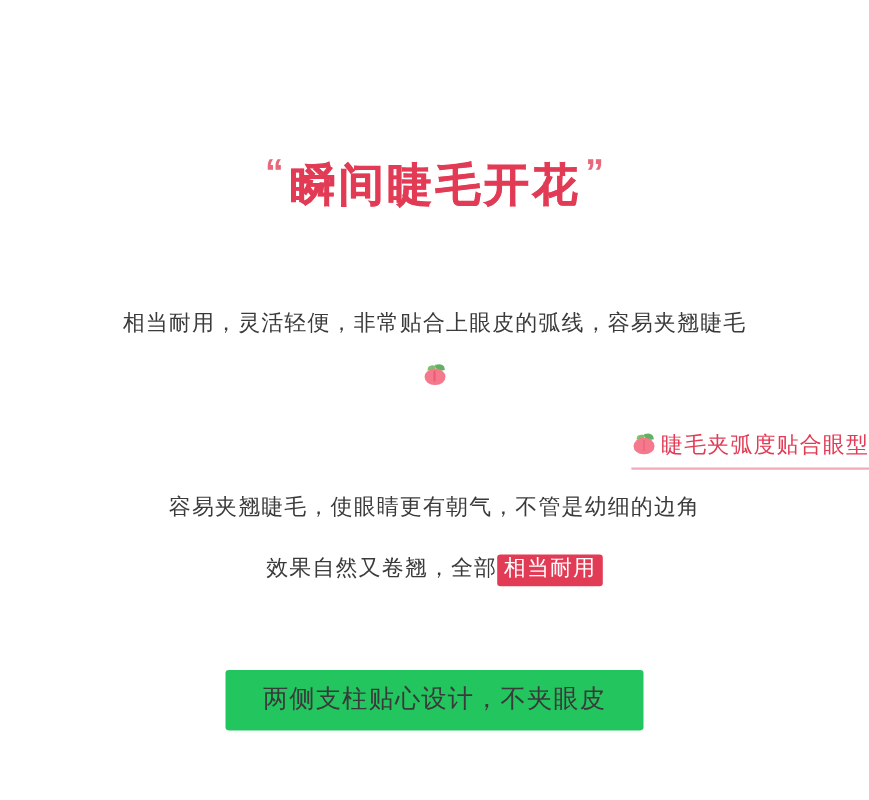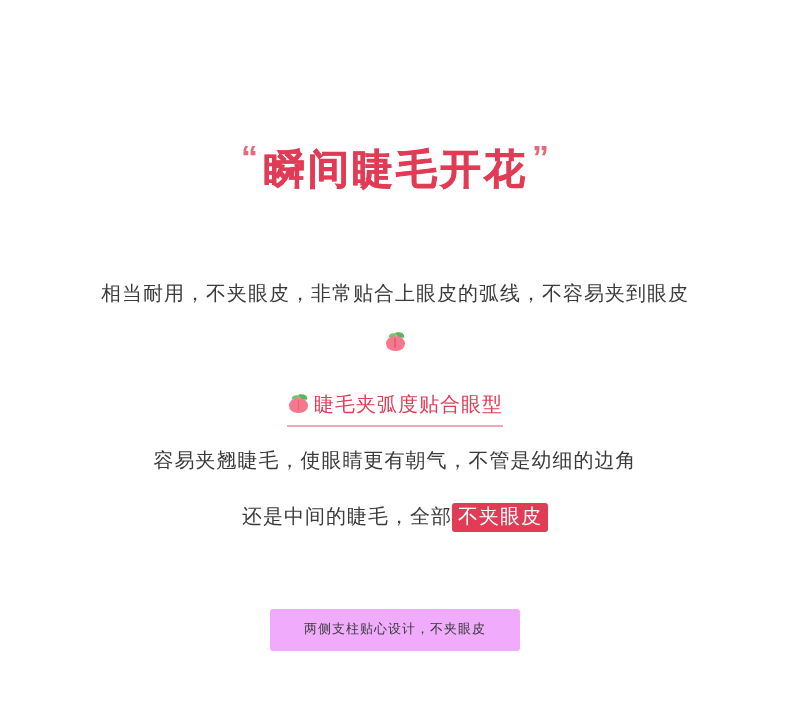--- a/index.html
+++ b/index.html
@@ -111,21 +111,21 @@
     border-radius: 70% 0 70% 0;
     transform: rotate(8deg);
   }
 
   
   .subhead {
     position: absolute;
     top: 391px;
     left: 0;
     width: 790px;
-    text-align: center;
+    text-align: right;
     white-space: nowrap;
     text-decoration: underline;
   }
   .subhead .sub-text {
     display: inline-block;
     font-size: 20px;
     color: #e23b55;
     letter-spacing: 1px;
     padding-bottom: 7px;
     border-bottom: 2px solid #f0a9b6;
@@ -142,50 +142,50 @@
     letter-spacing: 1px;
     line-height: 1.15;
   }
 
   
   .banner {
     position: absolute;
     top: 609px;
     left: 50%;
     transform: translateX(-50%);
-    background: #f0abfc;
+    background: #22c55e;
     padding: 11px 34px 13px 34px;
     border-radius: 3px;
-    font-size: 13px;
+    font-size: 23px;
     color: #3a3a3a;
     letter-spacing: 1px;
     white-space: nowrap;
   }
 </style>
 </head>
 <body>
 
 <div class="page">
 
   <div class="headline">
     <span class="quote left">“</span><span class="title">瞬间睫毛开花</span><span class="quote right">”</span>
   </div>
 
-  <div class="line l1">相当耐用，不夹眼皮，非常贴合上眼皮的弧线，不容易夹到眼皮</div>
+  <div class="line l1">相当耐用，灵活轻便，非常贴合上眼皮的弧线，容易夹翘睫毛</div>
 
   <div class="line l2">
     <span class="peach"><span class="leaf2"></span><span class="leaf"></span><span class="body"></span></span>
   </div>
 
   <div class="subhead">
     <span class="sub-text"><span class="peach"><span class="leaf2"></span><span class="leaf"></span><span class="body"></span></span><span>睫毛夹弧度贴合眼型</span></span>
   </div>
 
   <div class="line l4">容易夹翘睫毛，使眼睛更有朝气，不管是幼细的边角</div>
 
   <div class="line l5">
-    <span>还是中间的睫毛，全部</span><span class="chip">不夹眼皮</span>
+    <span>效果自然又卷翘，全部</span><span class="chip">相当耐用</span>
   </div>
 
 
   <div class="banner">两侧支柱贴心设计，不夹眼皮</div>
 
 </div>
 
 </body></html>

